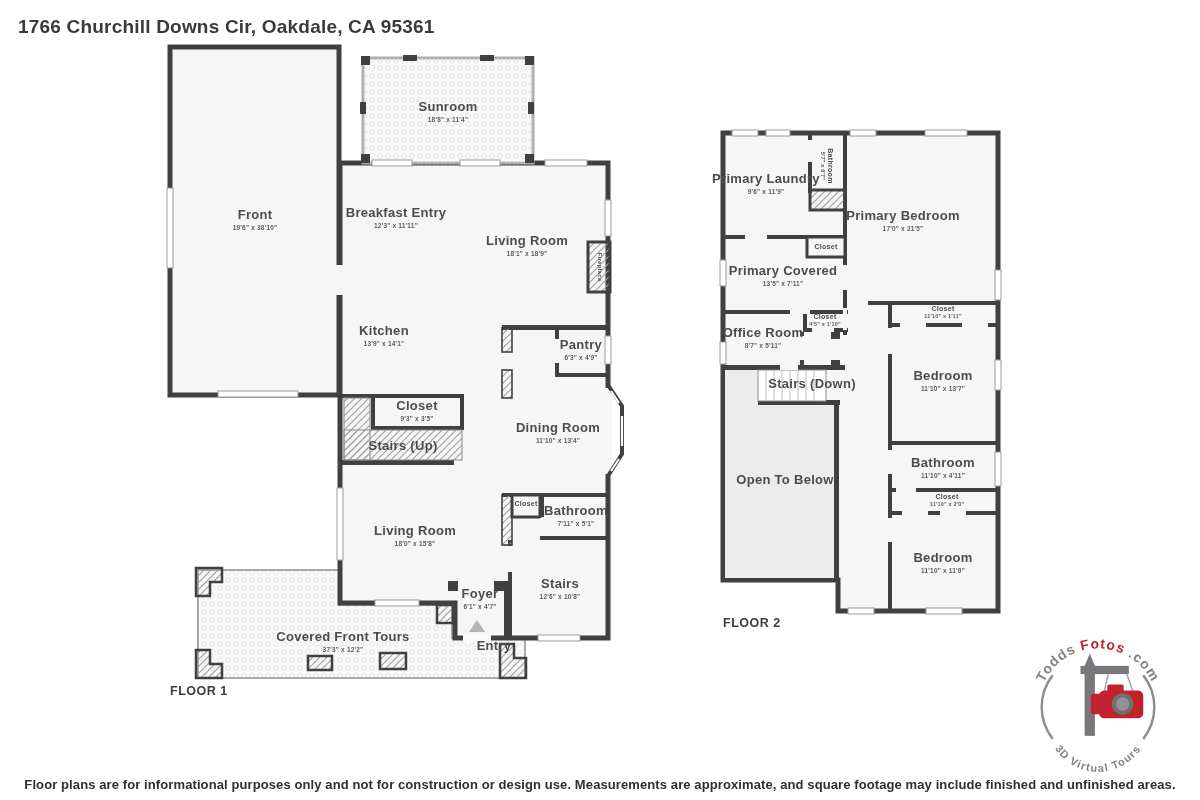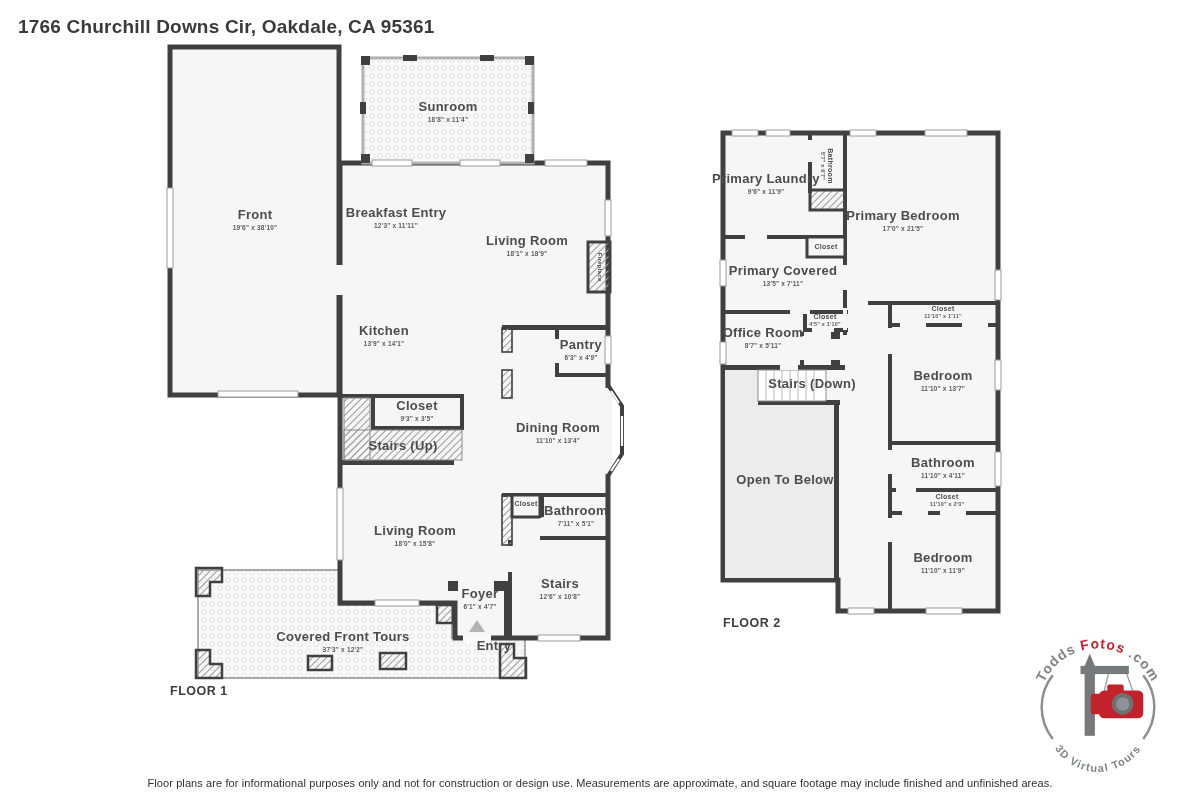--- a/index.html
+++ b/index.html
@@ -20,21 +20,21 @@
   .lbl.vert{transform:translate(-50%,-50%) rotate(90deg);}
   .rn{display:block;font-size:13px;font-weight:700;color:#4c4c4c;letter-spacing:.3px;}
   .rd{display:block;font-size:6.5px;font-weight:600;color:#5c5c5c;letter-spacing:.2px;}
   .sm .rn{font-size:7px;}
   .sm .rd{font-size:5.5px;}
   .floor-tag{
     position:absolute;font-size:12.5px;font-weight:700;color:#3c3c3c;letter-spacing:.5px;text-align:center;
   }
   .disclaimer{
     position:absolute;left:0;right:0;top:777px;text-align:center;
-    font-size:11px;font-weight:400;color:#2f2f2f;letter-spacing:.1px;
+    font-size:13px;font-weight:700;color:#2f2f2f;letter-spacing:.1px;
   }
   .logo{position:absolute;left:1026px;top:634px;width:144px;height:144px;}
 </style>
 </head>
 <body>
 
 <div class="page-title">1766 Churchill Downs Cir, Oakdale, CA 95361</div>
 
 <div class="plan" style="left:160px;top:40px;width:470px;height:660px">
   <svg width="470" height="660" viewBox="0 0 470 660">

